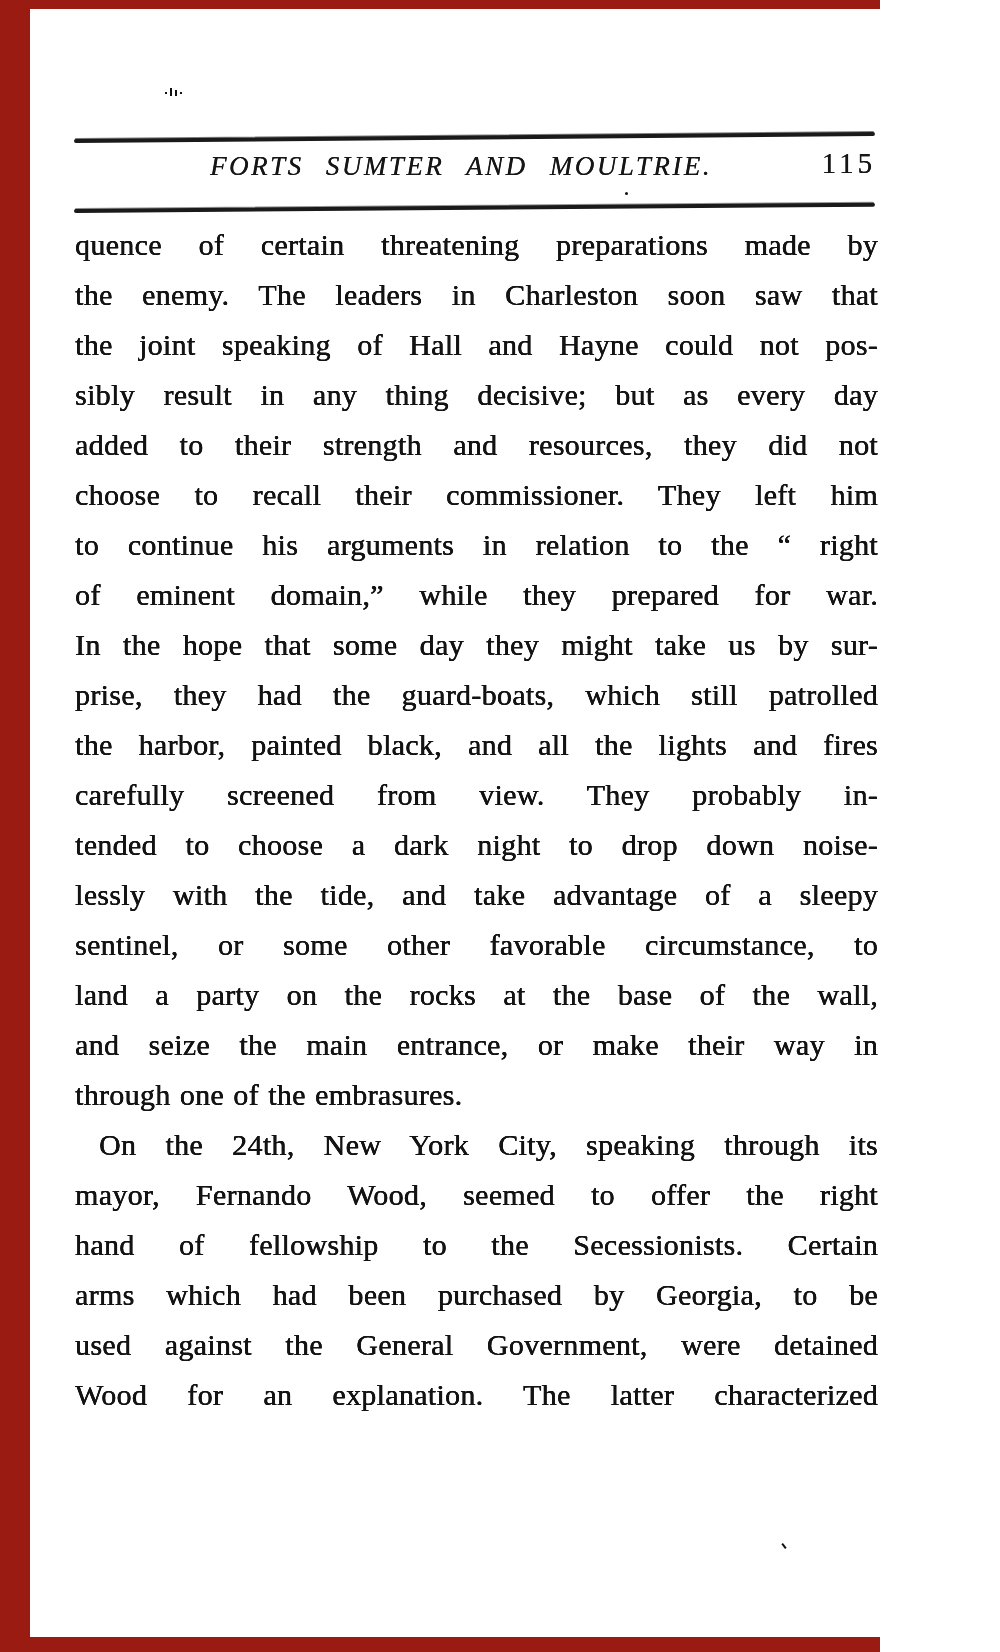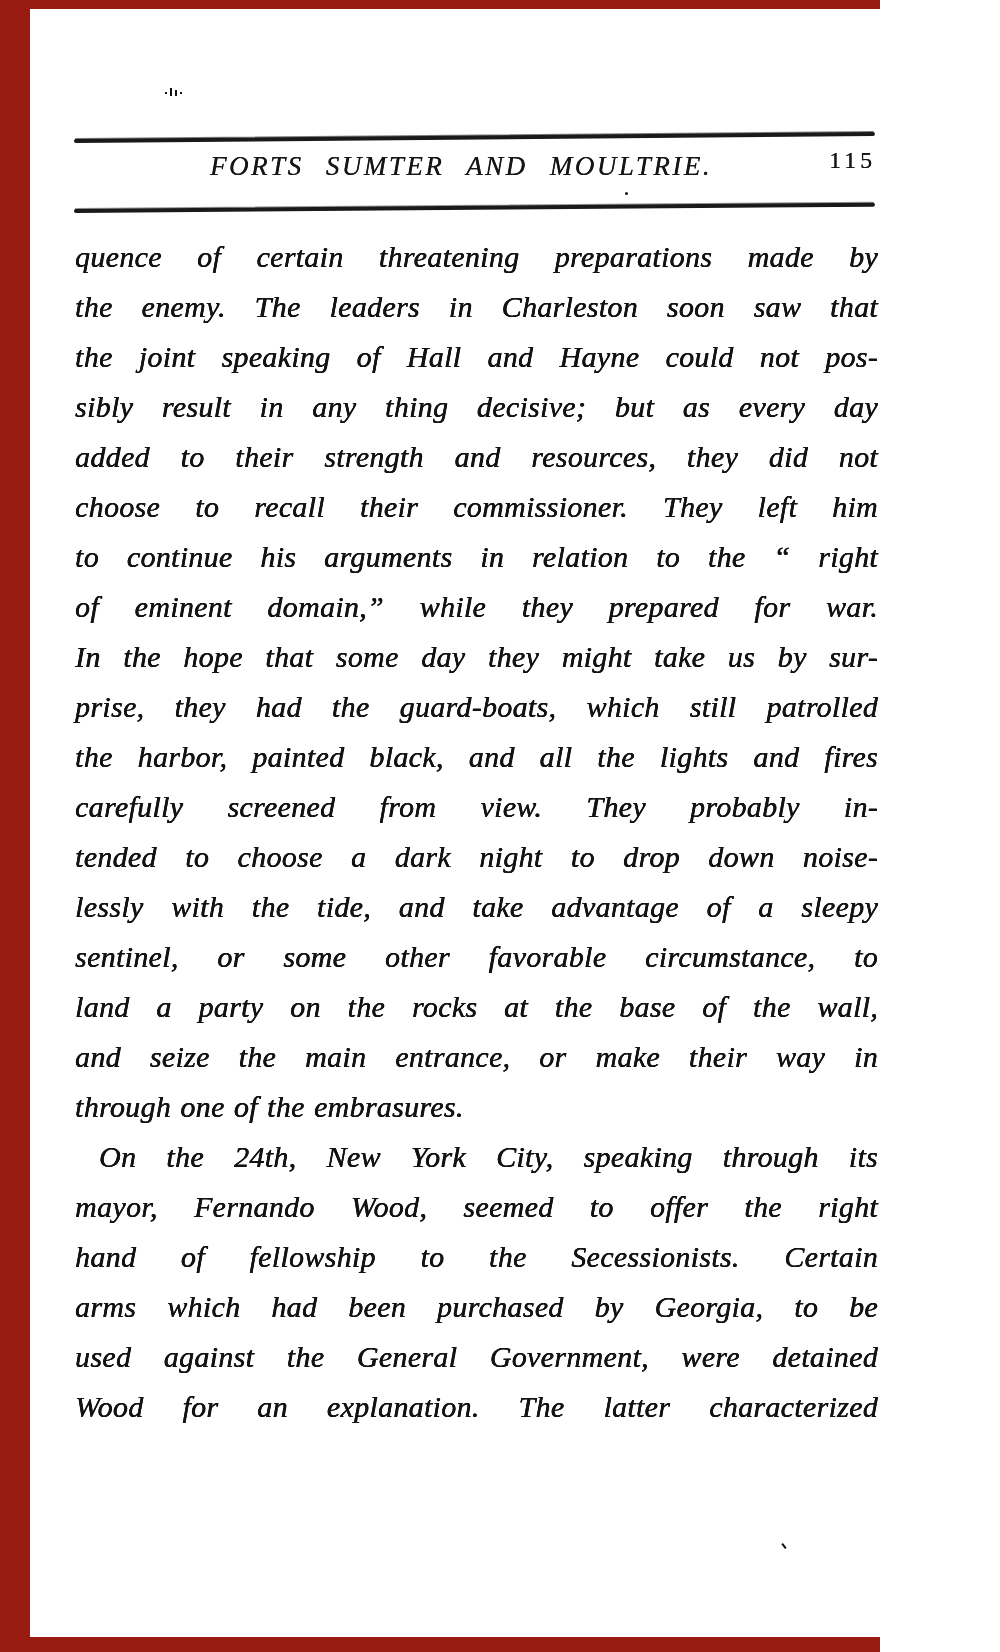--- a/index.html
+++ b/index.html
@@ -52,32 +52,31 @@
     letter-spacing: 2.5px;
     word-spacing: 13px;
     white-space: nowrap;
     color: #161616;
     text-shadow: 0.3px 0 0 currentColor;
   }
   .page-number {
     position: absolute;
     right: 2px;
     top: -4px;
-    font-size: 24px;
+    font-size: 29px;
     letter-spacing: 4px;
     color: #161616;
     text-shadow: 0.3px 0 0 currentColor;
   }
 
   .text-block {
     position: absolute;
     left: 75px;
-    top: 232px;
+    top: 220px;
     width: 803px;
-    font-style: italic;
   }
   .line {
     height: 50px;
     line-height: 50px;
     font-size: 30px;
     letter-spacing: 0.3px;
     word-spacing: 1.5px;
     text-align: justify;
     text-align-last: justify;
     white-space: normal;

